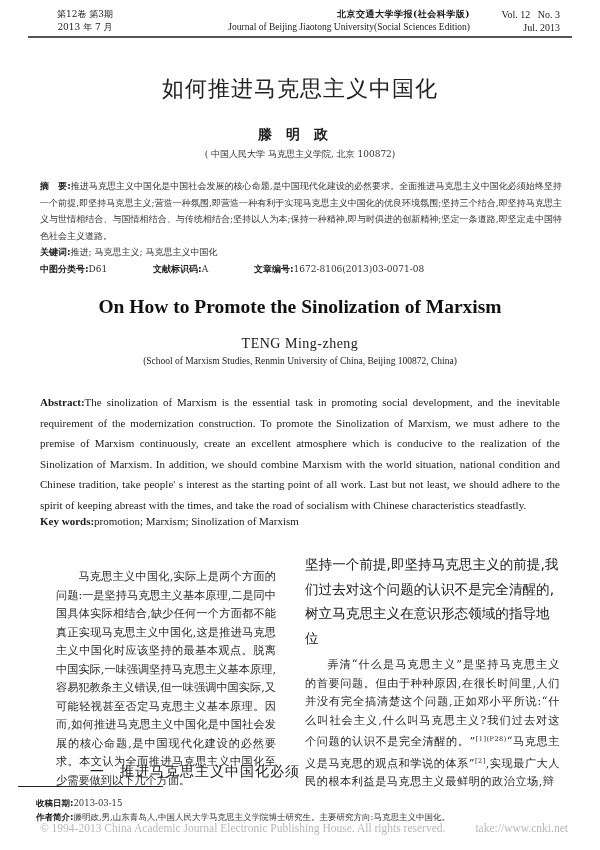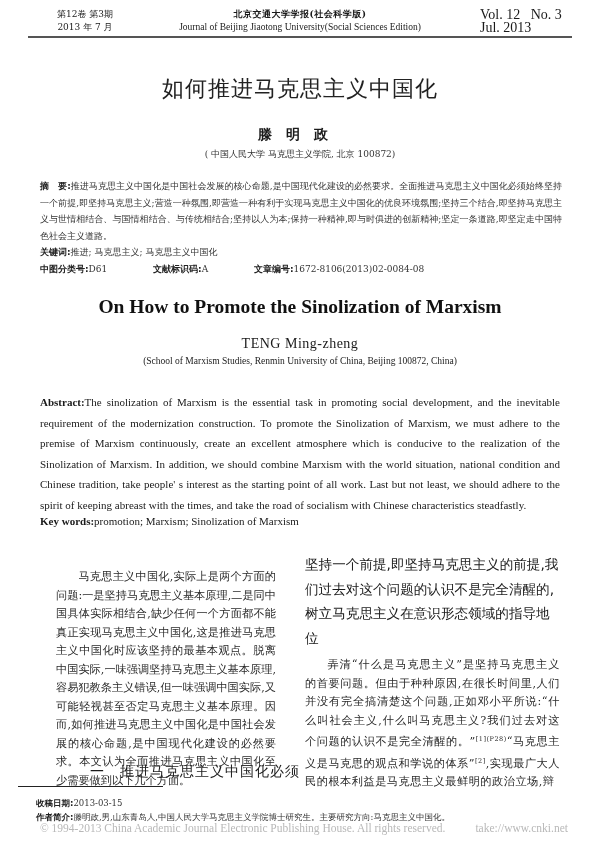--- a/index.html
+++ b/index.html
@@ -2,24 +2,24 @@
 <html><head>
 <meta charset="utf-8">
 <style>
   html, body { margin: 0; padding: 0; background: #ffffff; }
   body { width: 600px; height: 850px; position: relative; overflow: hidden; color: #1a1a1a;
          font-family: "DejaVu Serif", "Liberation Serif", serif; }
   .abs { position: absolute; }
 
   
   .hdr-left { left: 40px; top: 8px; width: 90px; font-size: 9px; line-height: 13px; text-align: center; }
-  .hdr-center { left: 130px; top: 8px; width: 340px; text-align: center; font-size: 9px; line-height: 13px; }
+  .hdr-center { left: 130px; top: 8px; width: 340px; text-align: right; font-size: 9px; line-height: 13px; }
   .hdr-center .cn { font-weight: bold; letter-spacing: 0.5px; }
   .hdr-center .en { font-family: "Liberation Serif", serif; font-size: 9.5px; }
-  .hdr-right { left: 480px; top: 8px; width: 80px; text-align: left; font-family: "Liberation Serif", serif; font-size: 14px; line-height: 13px; }
+  .hdr-right { left: 480px; top: 8px; width: 80px; text-align: right; font-family: "Liberation Serif", serif; font-size: 10px; line-height: 13px; }
   .hdr-rule { left: 28px; top: 36px; width: 544px; height: 2px; background: #555; }
 
   
   .title-cn { left: 0; top: 74px; width: 600px; text-align: center; font-size: 22px; letter-spacing: 1px; color: #222; }
   .author-cn { left: 0; top: 126px; width: 600px; text-align: center; font-size: 14px; font-weight: bold; letter-spacing: 14px; padding-left: 0; box-sizing: border-box; }
   .affil-cn { left: 0; top: 148px; width: 600px; text-align: center; font-size: 9px; color: #333; }
 
   .abstract-cn { left: 40px; top: 178px; width: 522px; font-size: 9px; line-height: 16.5px; color: #333; text-align: justify; }
   .lbl { font-family: "DejaVu Sans", sans-serif; font-weight: bold; color: #222; }
 
@@ -73,21 +73,21 @@
 <div class="abs abstract-cn">
   <span class="lbl">摘　要:</span><span>推进马克思主义中国化是中国社会发展的核心命题,是中国现代化建设的必然要求。全面推进马克思主义中国化必须始终坚持一个前提,即坚持马克思主义;营造一种氛围,即营造一种有利于实现马克思主义中国化的优良环境氛围;坚持三个结合,即坚持马克思主义与世情相结合、与国情相结合、与传统相结合;坚持以人为本;保持一种精神,即与时俱进的创新精神;坚定一条道路,即坚定走中国特色社会主义道路。</span>
   <div>
     <span class="lbl">关键词:</span><span>推进; 马克思主义; 马克思主义中国化</span>
   </div>
   <div>
     <span class="lbl">中图分类号:</span><span>D61</span>
     <span style="display:inline-block;width:40px"></span>
     <span class="lbl">文献标识码:</span><span>A</span>
     <span style="display:inline-block;width:40px"></span>
-    <span class="lbl">文章编号:</span><span>1672-8106(2013)02-0084-08</span>
+    <span class="lbl">文章编号:</span><span>1672-8106(2013)03-0071-08</span>
   </div>
 </div>
 
 <div class="abs title-en">On How to Promote the Sinolization of Marxism</div>
 <div class="abs author-en">TENG Ming-zheng</div>
 <div class="abs affil-en">(School of Marxism Studies, Renmin University of China, Beijing 100872, China)</div>
 
 <div class="abs abstract-en">
   <b>Abstract:</b><span>The sinolization of Marxism is the essential task in promoting social development, and the inevitable requirement of the modernization construction. To promote the Sinolization of Marxism, we must adhere to the premise of Marxism continuously, create an excellent atmosphere which is conducive to the realization of the Sinolization of Marxism. In addition, we should combine Marxism with the world situation, national condition and Chinese tradition, take people' s interest as the starting point of all work. Last but not least, we should adhere to the spirit of keeping abreast with the times, and take the road of socialism with Chinese characteristics steadfastly.</span>
 </div>

